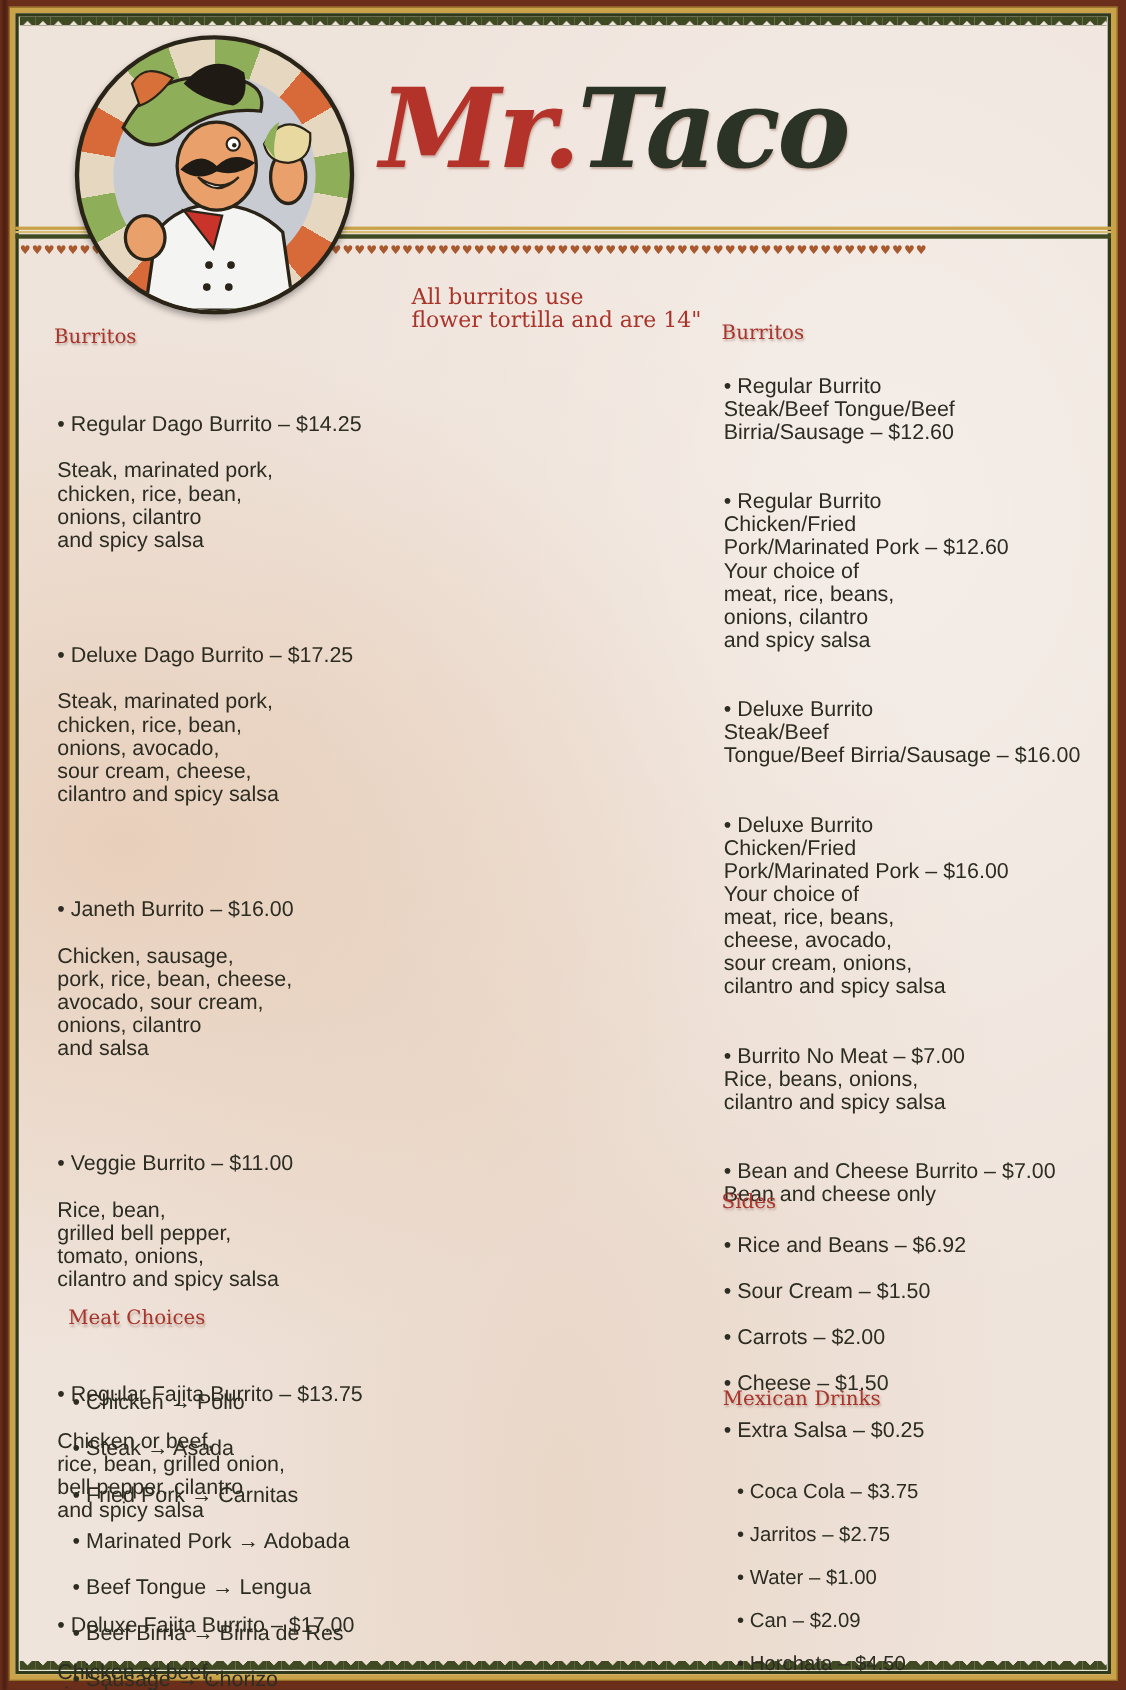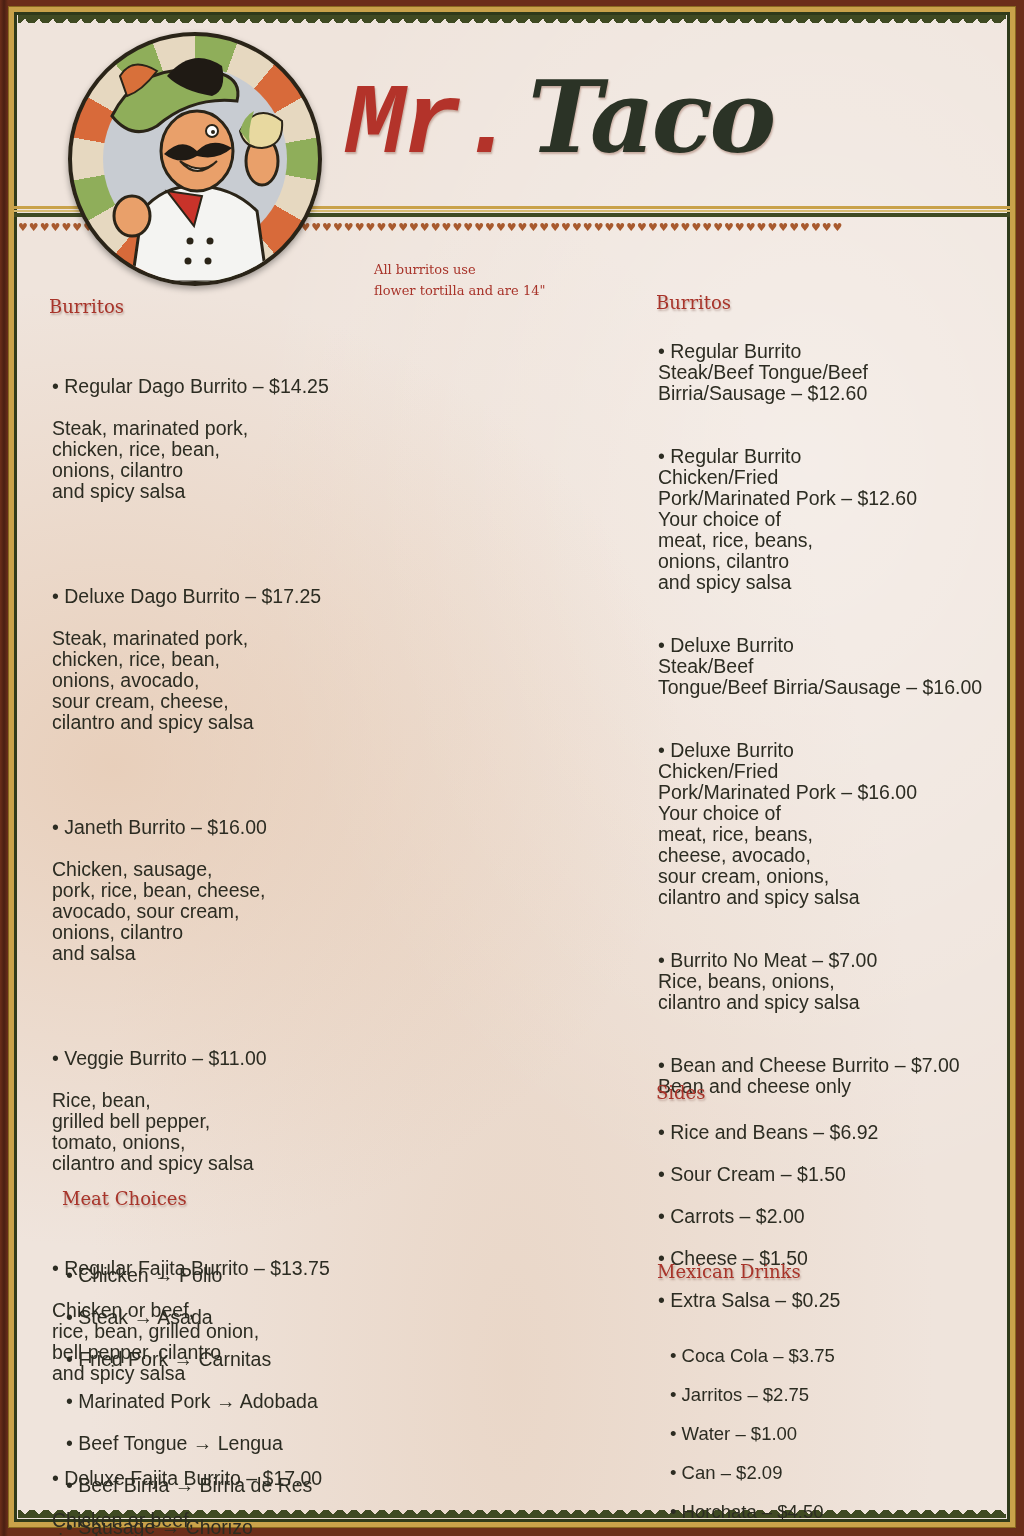--- a/index.html
+++ b/index.html
@@ -65,26 +65,26 @@
   }
   .logo svg { position: absolute; left: 0; top: 0; width: 100%; height: 100%; }
 
   
   .brand {
     position: absolute; left: 345px; top: 52px;
     font-family: "DejaVu Serif", serif; font-style: italic; font-weight: bold;
     font-size: 100px; line-height: 130px; letter-spacing: -3px;
     text-shadow: 1px 2px 2px rgba(120,60,40,0.35);
   }
-  .brand .mr { color: #b3332a; font-family: Liberation Mono, monospace; }
-  .brand .taco { color: #2b3326; margin-left: 12px; }
+  .brand .mr { color: #b3332a; }
+  .brand .taco { color: #2b3326; }
 
   .note {
     position: absolute; left: 374px; top: 259px;
-    font-family: "DejaVu Serif", serif; font-size: 13px; line-height: 21px;
+    font-family: "DejaVu Serif", serif; font-size: 20px; line-height: 21px;
     color: #a8342a;
   }
 
   .section-title {
     position: absolute;
     font-family: "DejaVu Serif", serif; font-size: 18px; line-height: 34px;
     color: #a8342a;
     text-shadow: 1px 2px 2px rgba(90,40,30,0.3);
   }
   .items {

